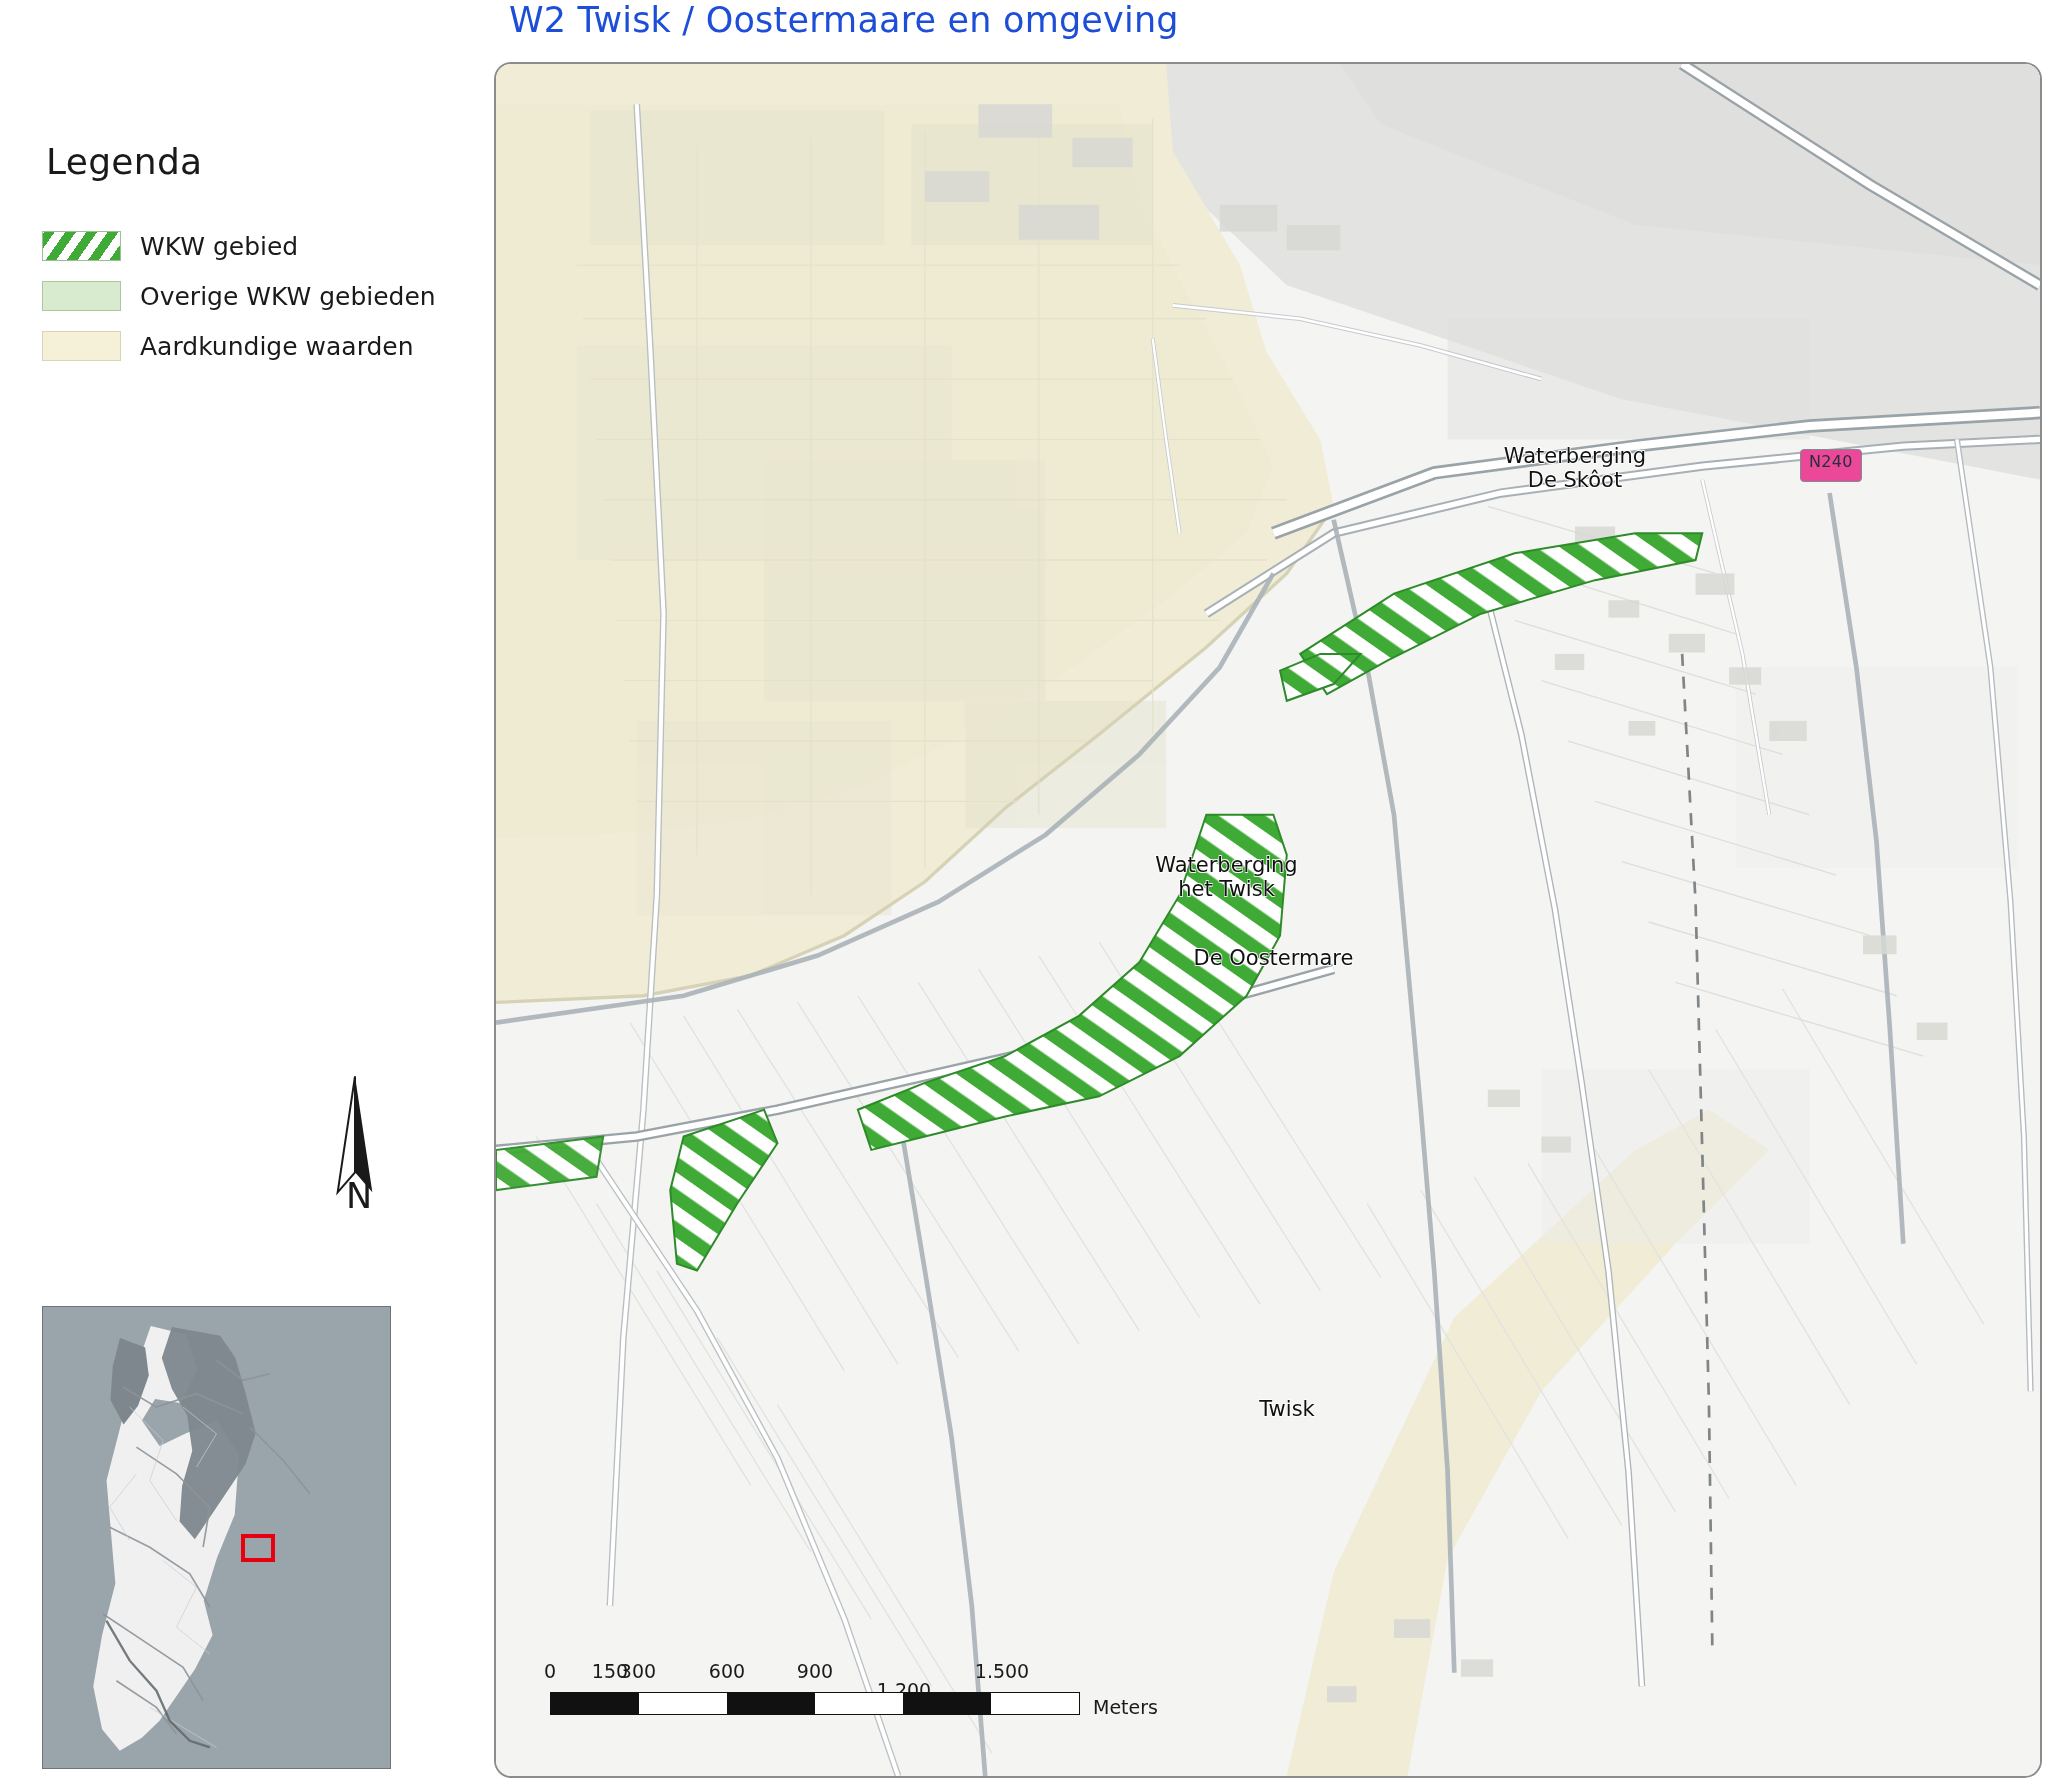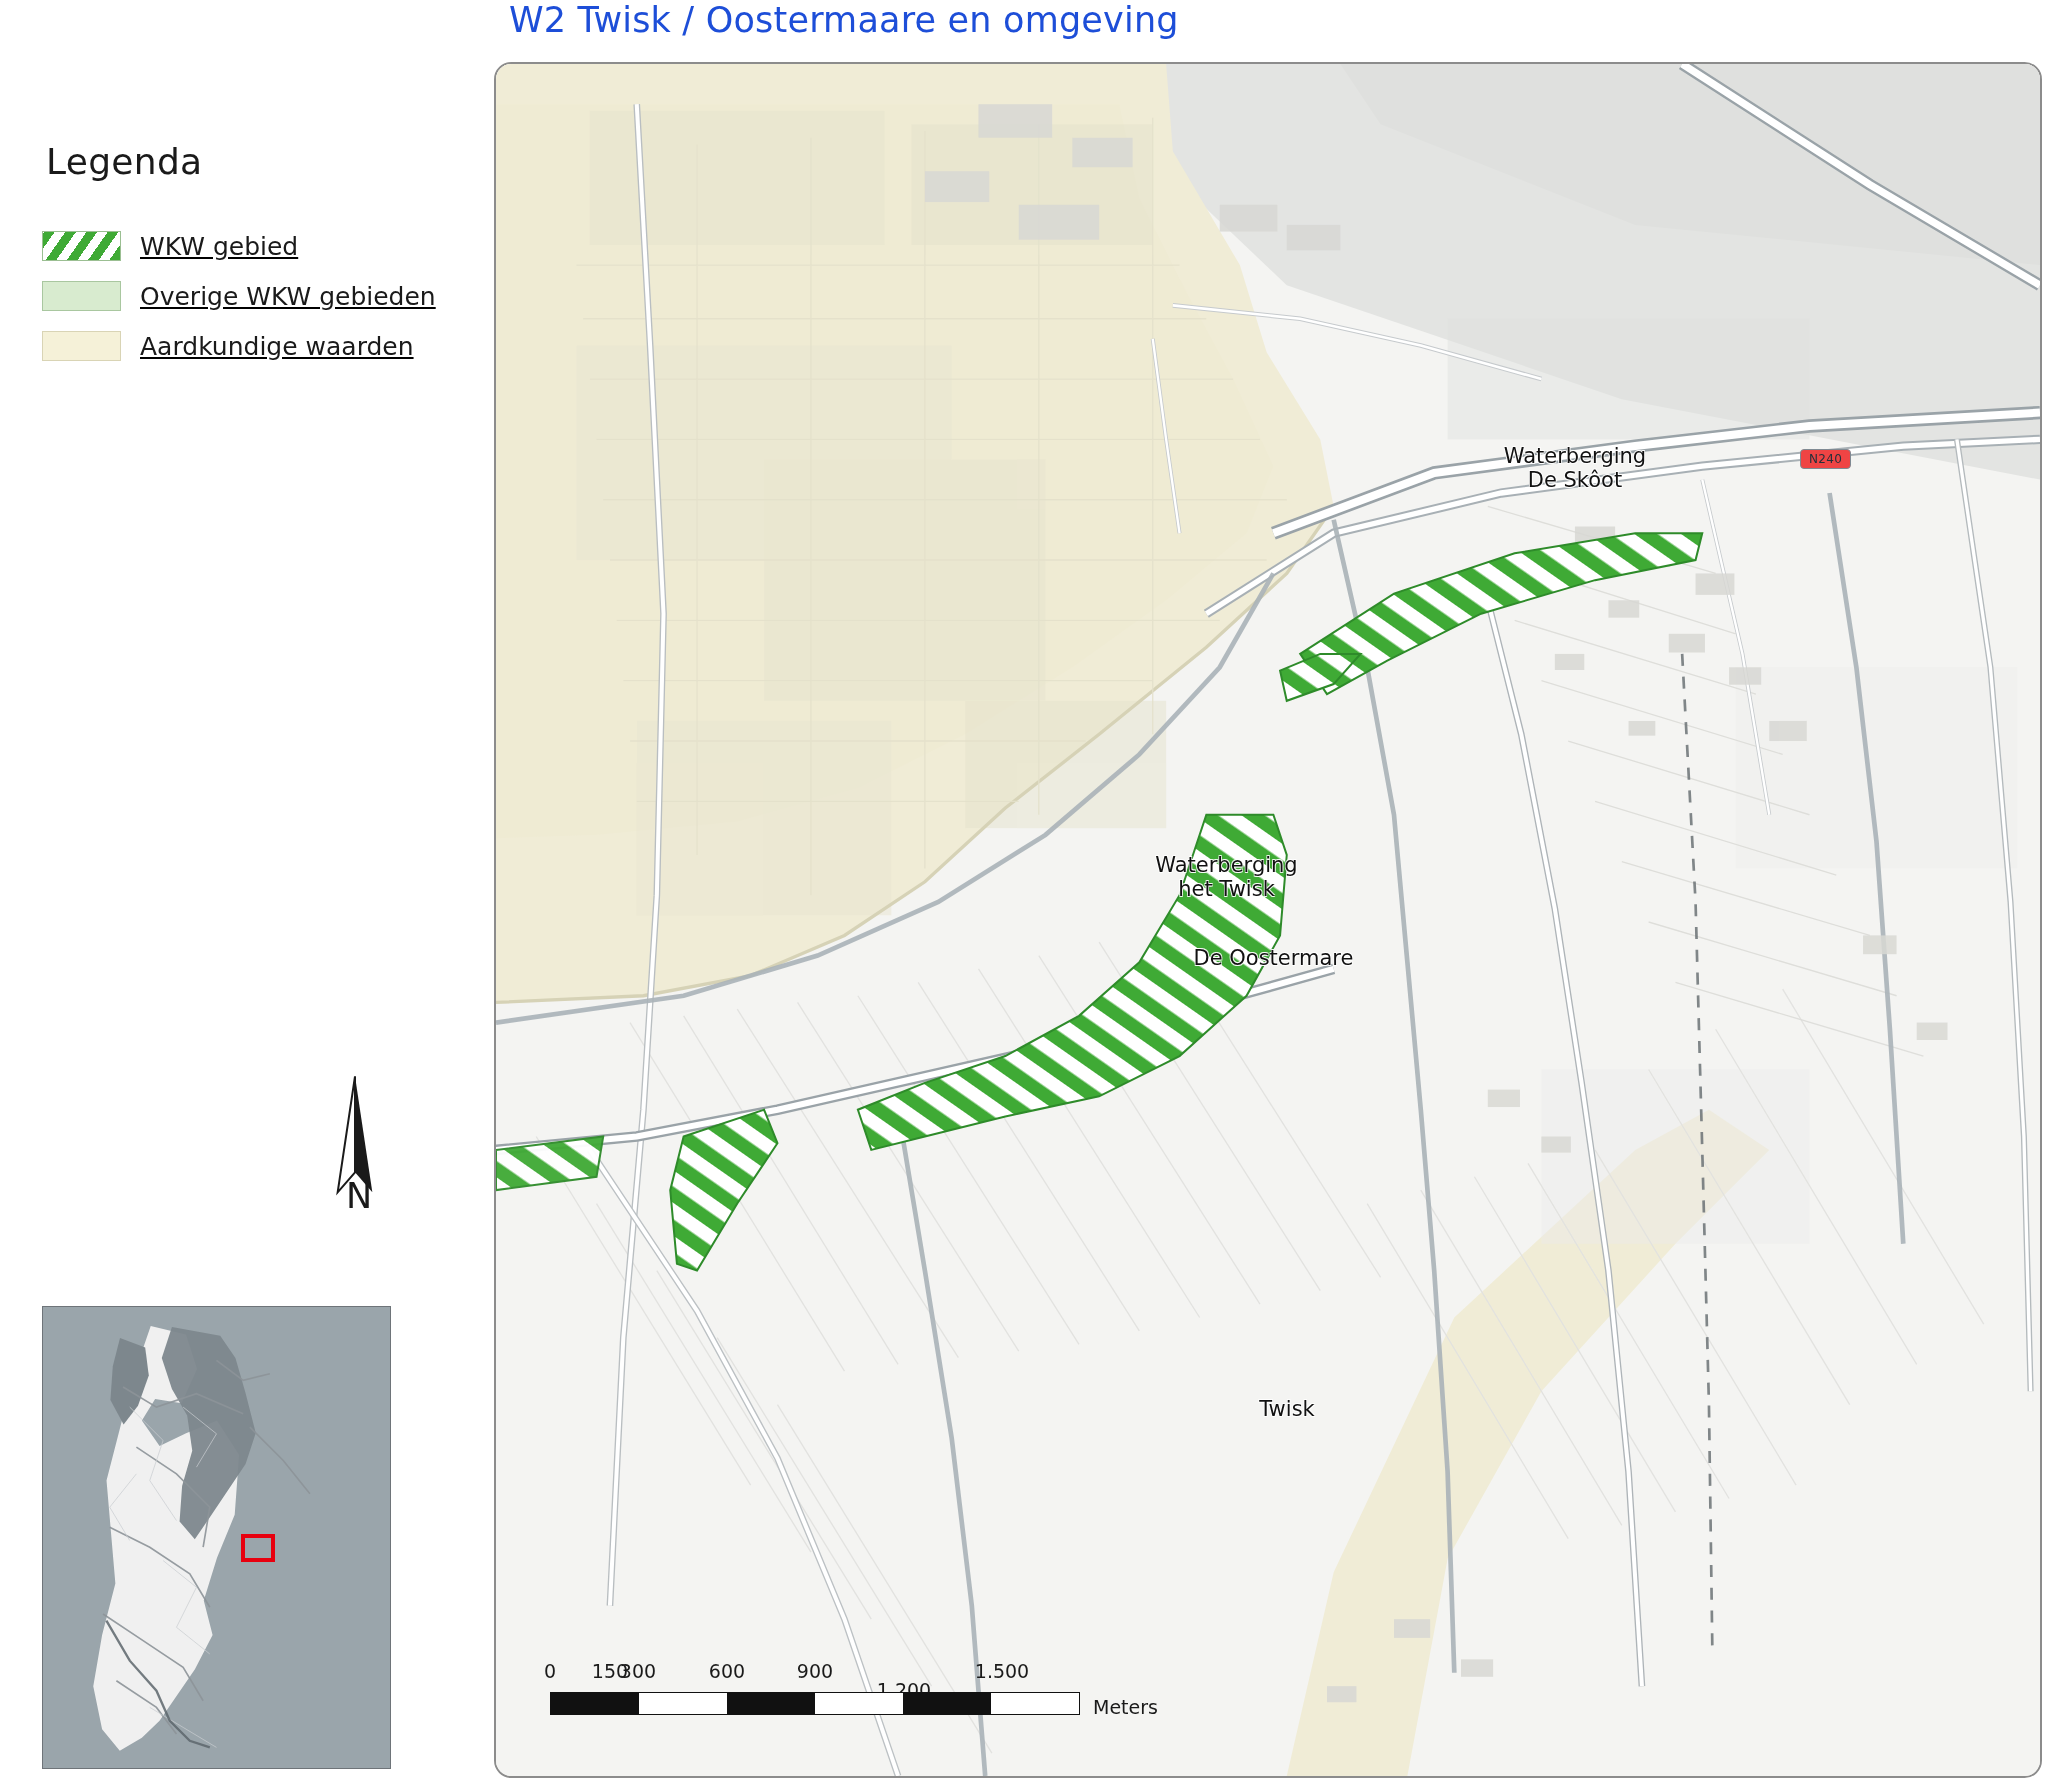--- a/index.html
+++ b/index.html
@@ -37,21 +37,20 @@
   .legend-items {
     position: absolute;
     left: 42px;
     top: 221px;
     width: 416px;
   }
   .legend-row {
     display: flex;
     align-items: center;
     height: 50px;
-    text-decoration: underline;
   }
   .legend-swatch {
     width: 79px;
     height: 29.5px;
     border: 0.7px solid #9aa39a;
     box-sizing: border-box;
     flex: 0 0 auto;
   }
   .swatch-wkw {
     background-color: #e8f2e2;
@@ -206,25 +205,25 @@
     white-space: nowrap;
     text-shadow:
       0.7px 0.7px 0 rgba(255,255,255,0.85),
       -0.7px 0.7px 0 rgba(255,255,255,0.85),
       0.7px -0.7px 0 rgba(255,255,255,0.85),
       -0.7px -0.7px 0 rgba(255,255,255,0.85);
   }
 
   .road-shield {
     position: absolute;
-    padding: 2px 8px 2px 8px;
-    background: #ef4444;
+    padding: 2px 8px 10px 8px;
+    background: #ec4899;
     border: 1.3px solid #7f8a93;
     border-radius: 4px;
-    font-size: 12px;
+    font-size: 16px;
     color: #25303a;
     letter-spacing: 0.3px;
   }
 
   
   .scalebar {
     position: absolute;
     left: 54px;
     bottom: 42px;
     width: 563px;

